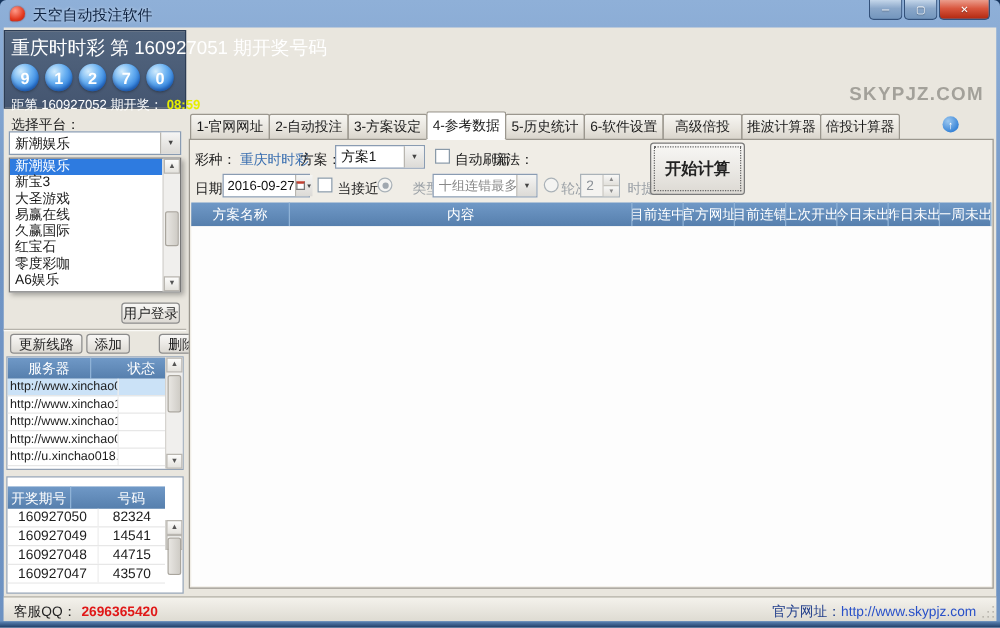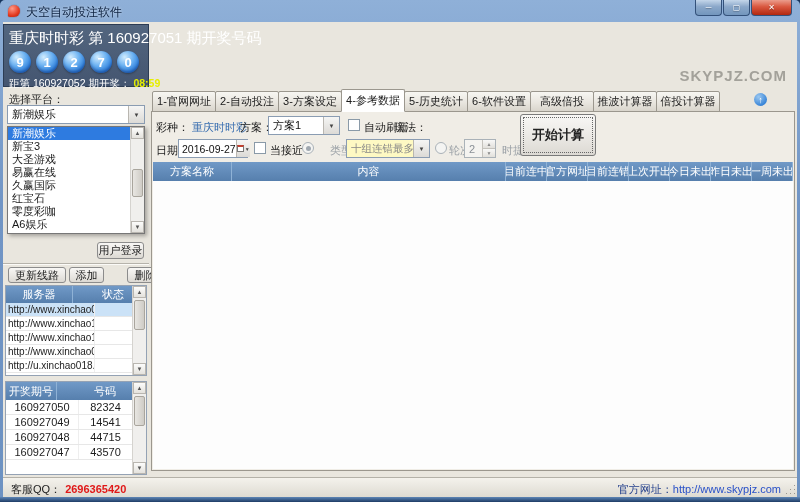--- a/index.html
+++ b/index.html
@@ -47,21 +47,21 @@
 
   .btn { background: linear-gradient(#f8f7f5,#eceae6 48%,#dcd9d3); border: 1px solid #8c8c8c; border-radius: 3px; font-size: 11px; color: #222; display: flex; align-items: center; justify-content: center; cursor: pointer; white-space: nowrap; }
   .login-btn { position: absolute; right: 5px; top: 154px; width: 47px; height: 17px; }
   .sidebar-divider { position: absolute; left: 0; right: 0; top: 175px; border-top: 1px solid #b6b3ab; border-bottom: 1px solid #fbfaf7; }
   .update-btn { position: absolute; left: 5px; top: 179px; width: 58px; height: 16px; }
   .add-btn { position: absolute; left: 66px; top: 179px; width: 35px; height: 16px; }
   .del-btn { position: absolute; left: 104px; top: 179px; width: 37px; height: 16px; margin-left: 20px; }
 
   .side-table { position: absolute; left: 2px; right: 2px; border: 1px solid #94a2b4; background: #fff; display: flex; }
   .server-table { top: 197px; height: 91px; }
-  .lottery-table { top: 293px; height: 94px; }
+  .lottery-table { top: 293px; height: 94px; align-items: center; }
   .st-left { flex: 1; display: flex; flex-direction: column; overflow: hidden; }
   .st-header { display: flex; background: linear-gradient(#7099c7,#567fad); color: #fff; font-size: 11px; gap: 21px; }
   .server-table .st-header { height: 17px; }
   .lottery-table .st-header { height: 18px; }
   .st-h-cell { display: flex; align-items: center; justify-content: center; border-right: 1px solid #8fb2d6; }
   .st-h-cell:last-child { border-right: none; }
   .grow { flex: 1; }
   .w-status { width: 38px; }
   .w-number { width: 54px; }
   .st-row { display: flex; border-bottom: 1px solid #e7e7e7; align-items: center; }
@@ -87,21 +87,21 @@
   .lbl.dis { color: #9aa0a6; }
   .plan-combo { position: absolute; left: 116px; top: 4px; width: 72px; height: 19px; }
   .checkbox { position: absolute; width: 12px; height: 12px; background: #fff; border: 1px solid #8a9aa8; cursor: pointer; }
   .datefield { position: absolute; left: 26px; top: 27px; width: 70px; height: 19px; background: #fff; border: 1px solid #8a9cb2; display: flex; align-items: center; font-size: 10.5px; color: #111; }
   .date-text { flex: 1; padding-left: 3px; white-space: nowrap; }
   .cal-btn { width: 17px; align-self: stretch; background: linear-gradient(#f5f5f4,#dcdad6); border-left: 1px solid #b9b6b0; display: flex; align-items: center; justify-content: center; gap: 1px; cursor: pointer; }
   .cal-glyph { width: 7px; height: 7px; background: #fff; border: 1px solid #777; border-top: 2px solid #c04030; }
   .cal-arrow { font-size: 5px; color: #444; }
   .radio { position: absolute; width: 12px; height: 12px; border-radius: 50%; background: #f4f4f2; border: 1px solid #aab2b8; cursor: default; }
   .radio.dot::after { content: ""; display: block; width: 5px; height: 5px; margin: 2.5px auto; border-radius: 50%; background: #a0a8b0; }
-  .streak-combo { position: absolute; left: 194px; top: 27px; width: 84px; height: 19px; background: #fef9c3; color: #888; }
+  .streak-combo { position: absolute; left: 194px; top: 27px; width: 84px; height: 19px; background: #ffffff; color: #888; }
   .streak-combo .combo-text { font-size: 10.5px; color: #888; }
   .spinner { position: absolute; left: 312px; top: 27px; width: 32px; height: 19px; background: #f4f3f0; border: 1px solid #aab2b8; display: flex; }
   .spin-val { flex: 1; font-size: 11px; color: #8a9097; display: flex; align-items: center; padding-left: 4px; }
   .spin-btns { width: 13px; display: flex; flex-direction: column; border-left: 1px solid #c4c2bc; }
   .sb { flex: 1; font-size: 5px; color: #888; background: linear-gradient(#f8f8f7,#e2e0db); display: flex; align-items: center; justify-content: center; }
   .sb + .sb { border-top: 1px solid #c4c2bc; }
   .start-btn { position: absolute; left: 368px; top: 2px; width: 76px; height: 42px; font-size: 13px; font-weight: bold; outline: 1px dotted #666; outline-offset: -4px; border-color: #7a7a7a; }
 
   .rtable-header { position: absolute; left: 1px; right: 1px; top: 50px; height: 19px; display: flex; background: linear-gradient(#7099c7,#567fad); color: #fff; font-size: 11px; }
   .rh-cell { display: flex; align-items: center; justify-content: center; border-right: 1px solid #8fb2d6; white-space: nowrap; overflow: hidden; }

